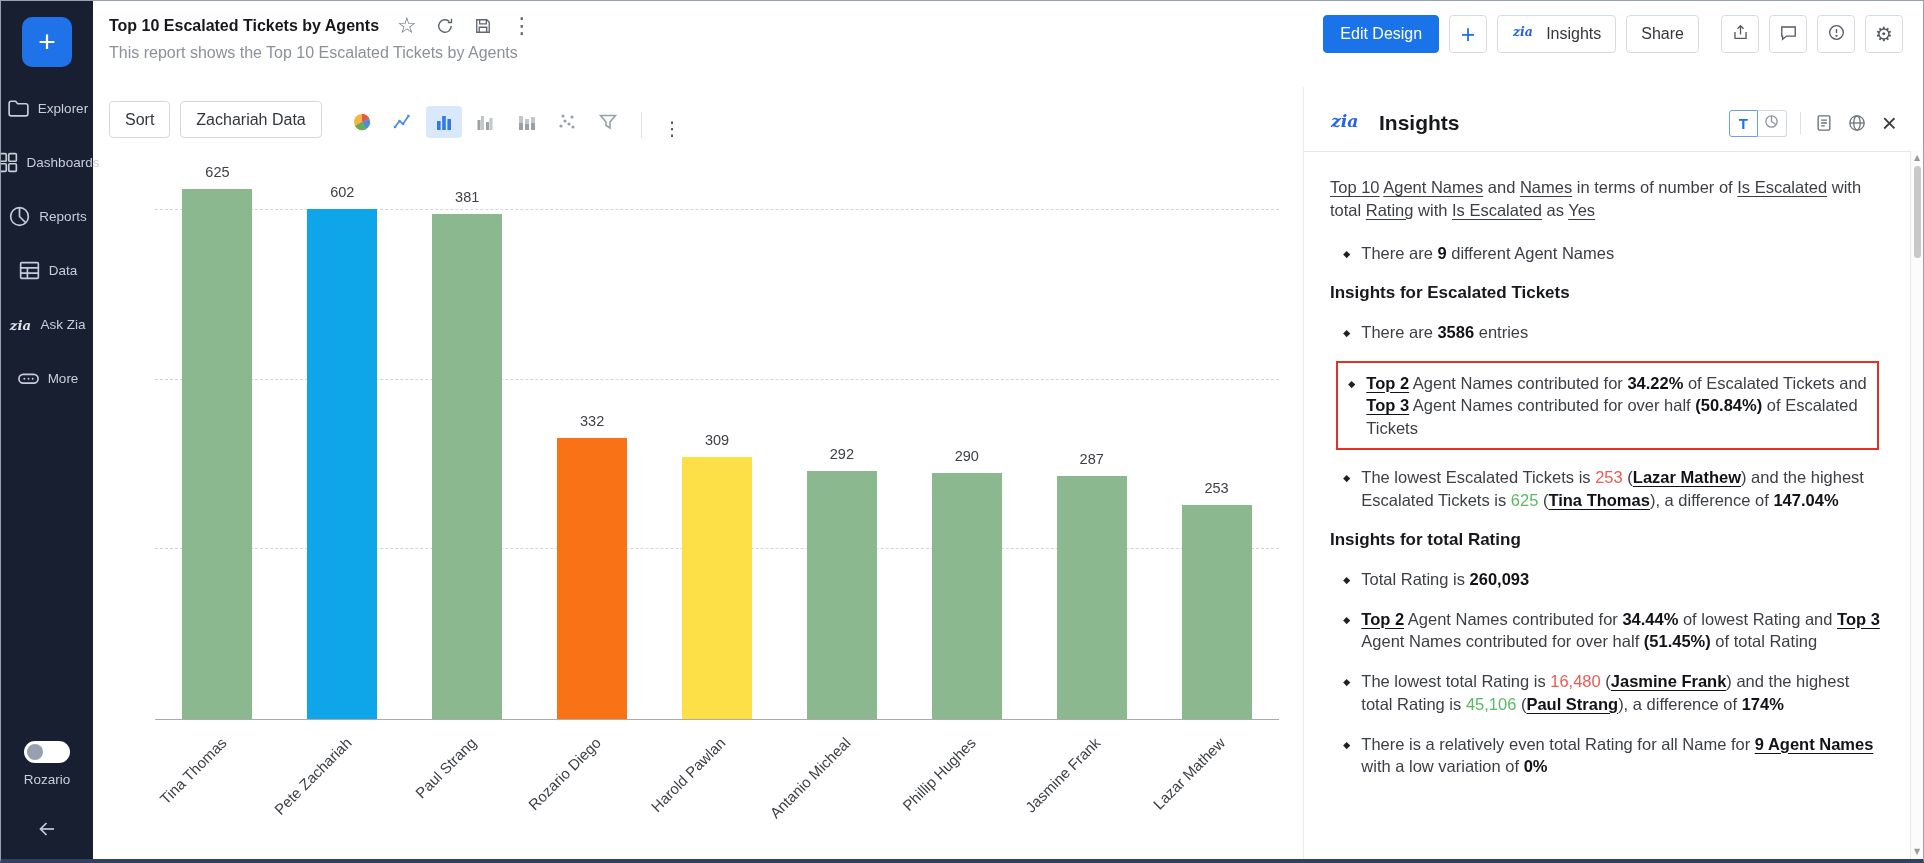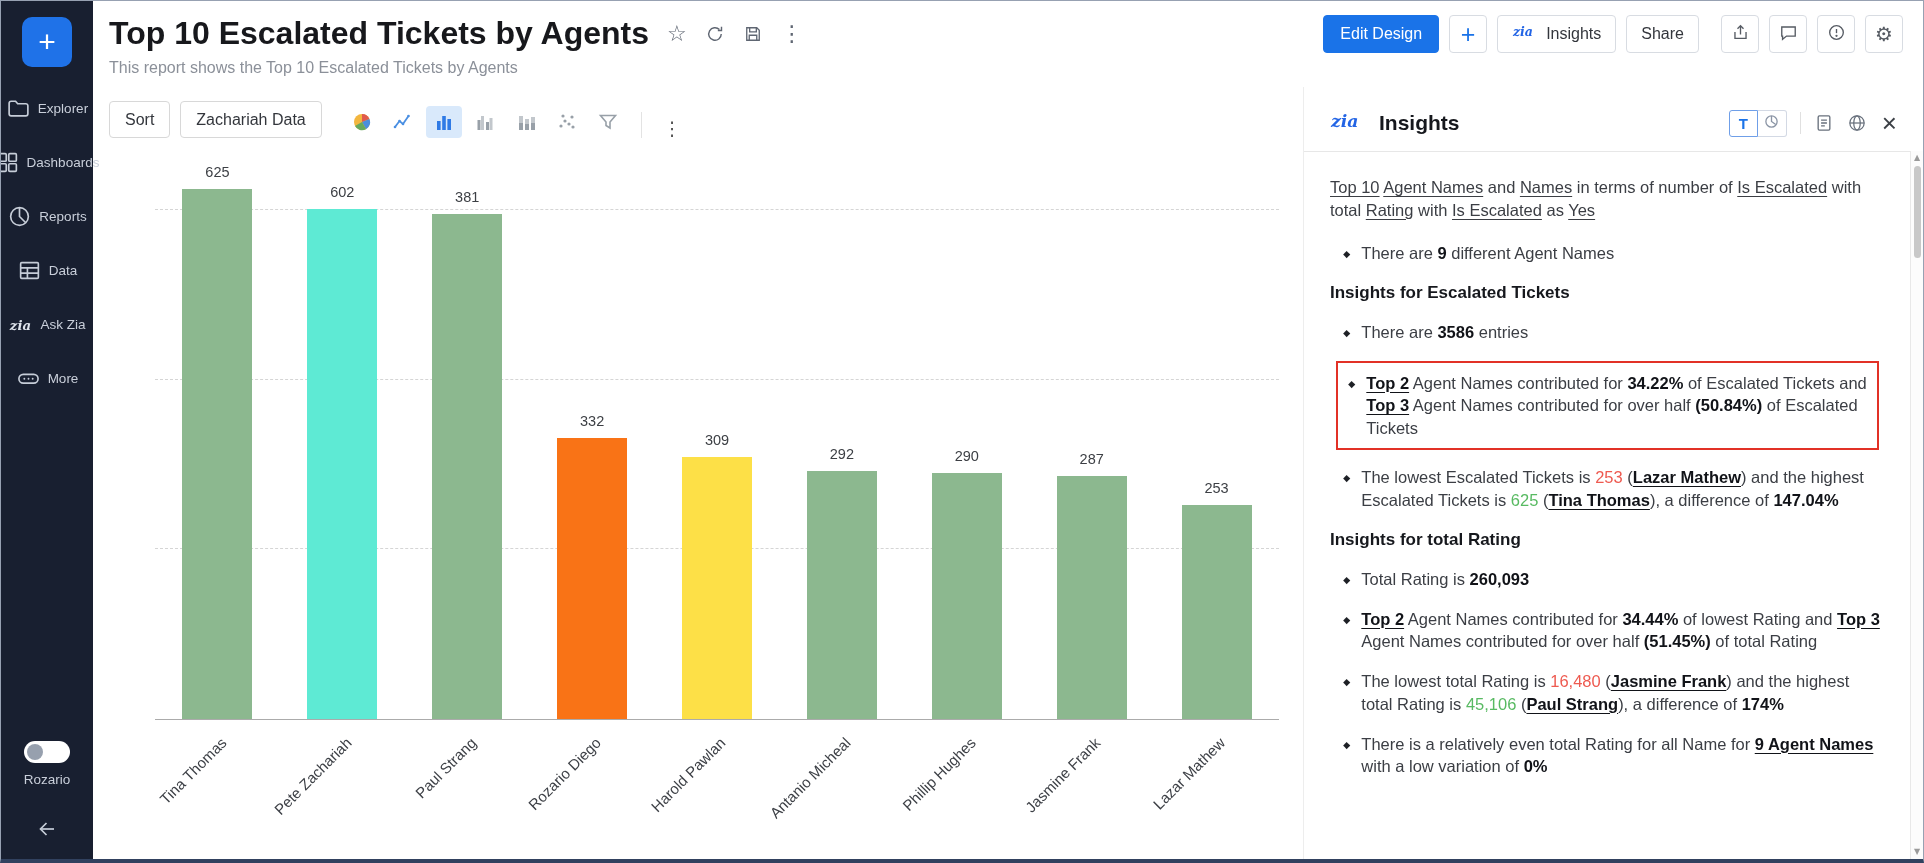--- a/index.html
+++ b/index.html
@@ -17,21 +17,21 @@
   .toggle { width: 46px; height: 22px; border-radius: 11px; background: #ffffff; position: relative; cursor: pointer; }
   .knob { position: absolute; left: 3px; top: 3px; width: 16px; height: 16px; border-radius: 50%; background: #97a0ae; }
   .toggle-label { margin-top: 9px; }
   .collapse { margin-top: 30px; cursor: pointer; }
   .collapse svg { width: 24px; height: 24px; }
 
   
   .main { flex: 1; display: flex; flex-direction: column; min-width: 0; }
   .topbar { height: 86px; display: flex; justify-content: space-between; padding: 14px 20px 0 16px; flex-shrink: 0; }
   .trow { display: flex; align-items: center; gap: 18px; }
-  h1 { font-size: 32px; color: #17181c; font-weight: 700; }
+  h1 { font-size: 16px; color: #17181c; font-weight: 700; }
   .hicon { color: #5f6672; font-size: 22px; cursor: pointer; display: grid; place-items: center; font-family: "DejaVu Sans", sans-serif; line-height: 1; }
   .hicon svg { width: 20px; height: 20px; }
   .subtitle { margin-top: 7px; font-size: 16px; color: #8b9099; }
   .tright { display: flex; align-items: flex-start; gap: 10px; }
   .btn-primary { height: 38px; padding: 0 16px; background: #1a73e8; color: #fff; border: 1px solid #1a73e8; border-radius: 4px; font-size: 16px; cursor: pointer; font-family: inherit; }
   .btn-outline { height: 38px; padding: 0 14px; background: #fff; color: #33363c; border: 1px solid #d8dce2; border-radius: 4px; font-size: 16px; cursor: pointer; display: flex; align-items: center; gap: 7px; font-family: inherit; }
   .btn-sq { width: 38px; height: 38px; background: #fff; border: 1px solid #d8dce2; border-radius: 4px; cursor: pointer; display: grid; place-items: center; color: #565b63; }
   .btn-sq svg { width: 19px; height: 19px; }
   .plus-blue { color: #1a73e8; font-size: 25px; line-height: 1; }
   .gear-glyph { font-family: "DejaVu Sans", sans-serif; font-size: 20px; color: #565b63; line-height: 1; }
@@ -319,21 +319,21 @@
               <div class="gridline" style="bottom: 30.7692%;"></div>
               <div class="gridline" style="bottom: 61.5385%;"></div>
               <div class="gridline" style="bottom: 92.3077%;"></div>
               <div class="bars">
                 <div class="bar-slot">
                   <div class="bar" style="height: 96.1538%; background: rgb(140, 184, 143);">
                     <span class="bar-value">625</span>
                   </div>
                 </div>
                 <div class="bar-slot">
-                  <div class="bar" style="height: 92.6154%; background: #5eead4; text-align: right;">
+                  <div class="bar" style="height: 92.6154%; background: #0ea5e9; text-align: right;">
                     <span class="bar-value">602</span>
                   </div>
                 </div>
                 <div class="bar-slot">
                   <div class="bar" style="height: 91.6923%; background: rgb(140, 184, 143);">
                     <span class="bar-value">381</span>
                   </div>
                 </div>
                 <div class="bar-slot">
                   <div class="bar" style="height: 51.0769%; background: #f97316;">

